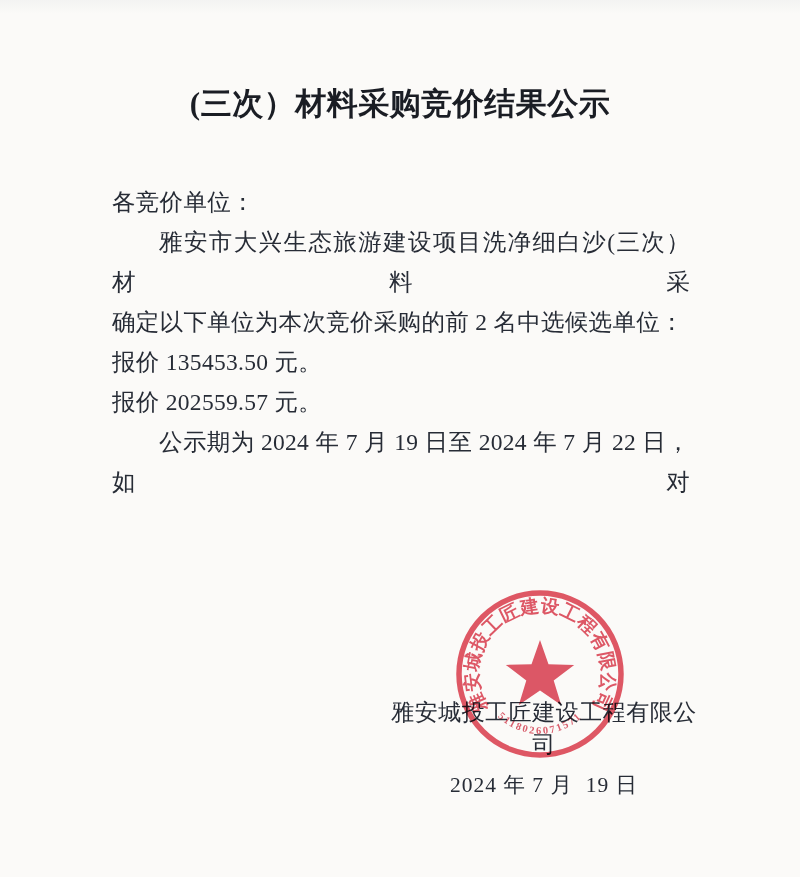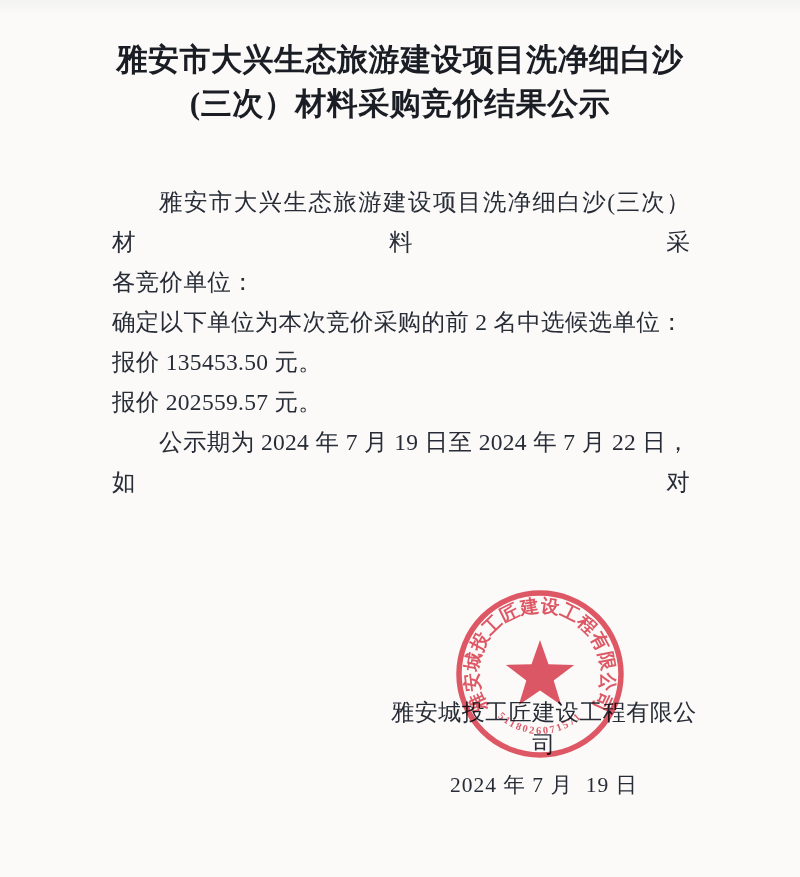--- a/index.html
+++ b/index.html
@@ -87,27 +87,27 @@
     font-family: "Liberation Serif", "DejaVu Serif", serif;
     font-weight: bold;
   }
 </style>
 </head>
 <body>
 
 <div class="page">
 
   <h1 class="doc-title">
-    <span>雅安市大兴生态旅游建设项目洗净细白沙</span><br>
+    <br>
     <span>(三次）材料采购竞价结果公示</span>
   </h1>
 
   <div class="doc-body">
+    <div class="line">各竞价单位：</div>
     <div class="line indent full">雅安市大兴生态旅游建设项目洗净细白沙(三次） 材料采</div>
-    <div class="line">各竞价单位：</div>
     <div class="line">确定以下单位为本次竞价采购的前 2 名中选候选单位：</div>
     <div class="line">报价 135453.50 元。</div>
     <div class="line">报价 202559.57 元。</div>
     <div class="line indent full">公示期为 2024 年 7 月 19 日至 2024 年 7 月 22 日，如对</div>
   </div>
 
   <div class="signature">
     <div class="sig-company">雅安城投工匠建设工程有限公司</div>
     <div class="sig-date">2024 年 7 月  19 日</div>
   </div>

